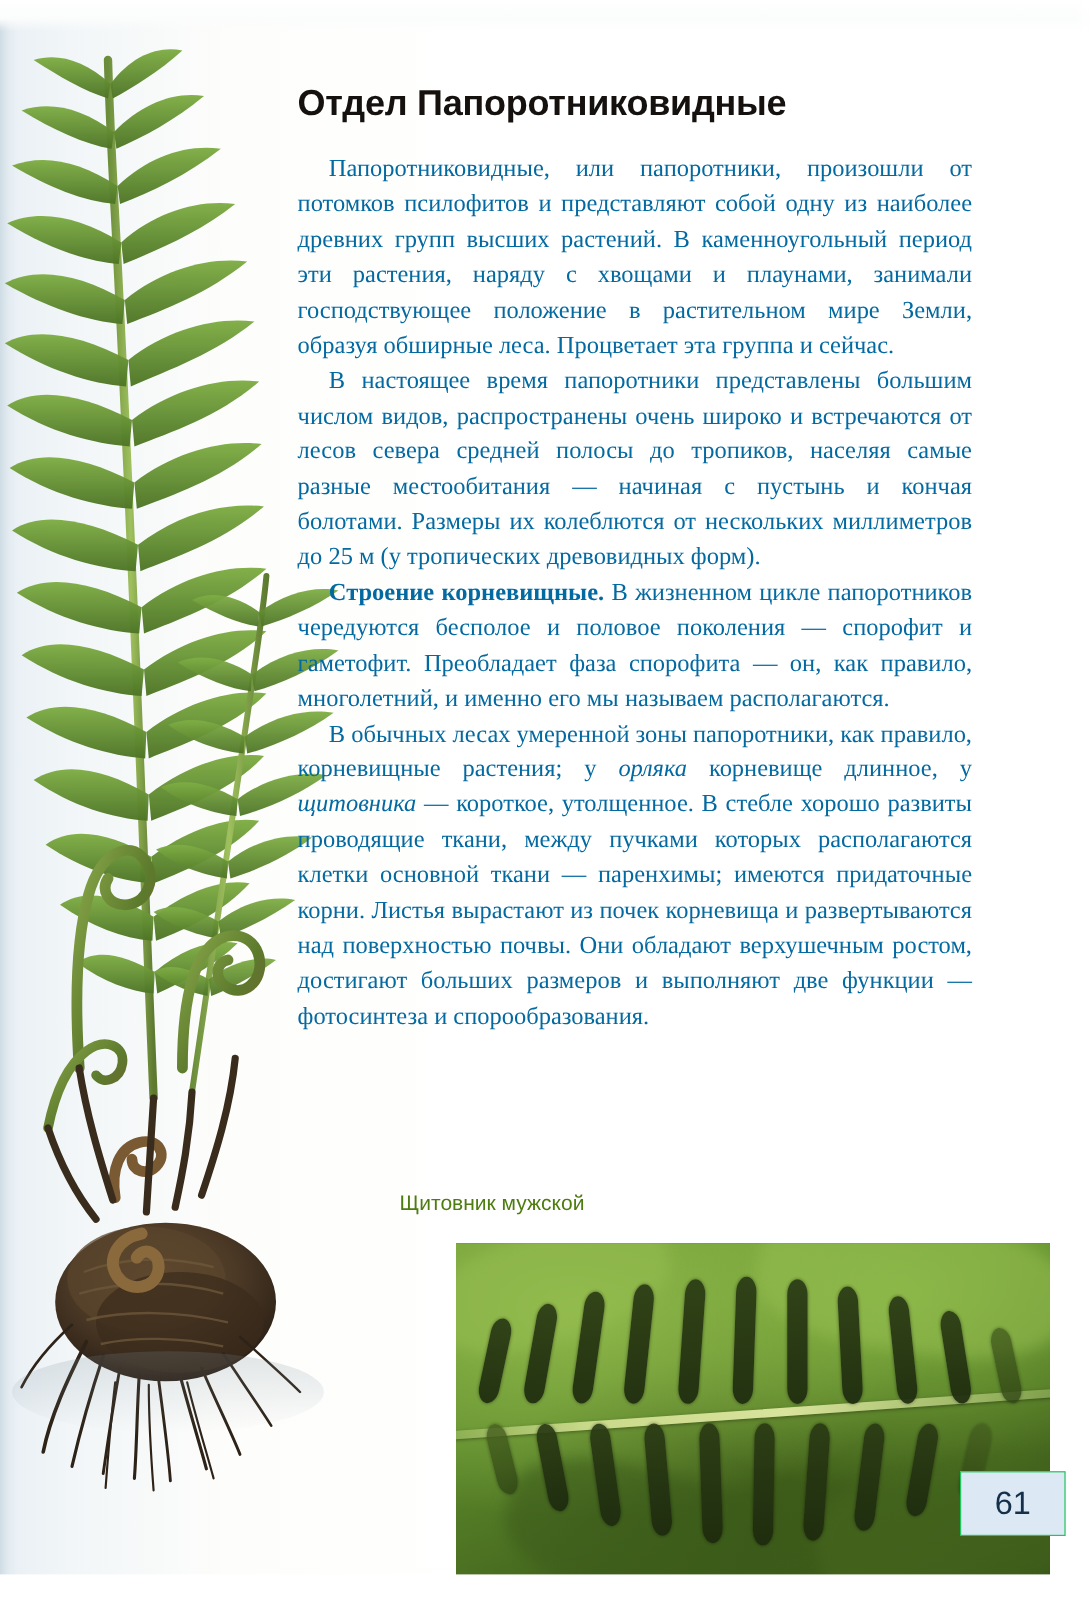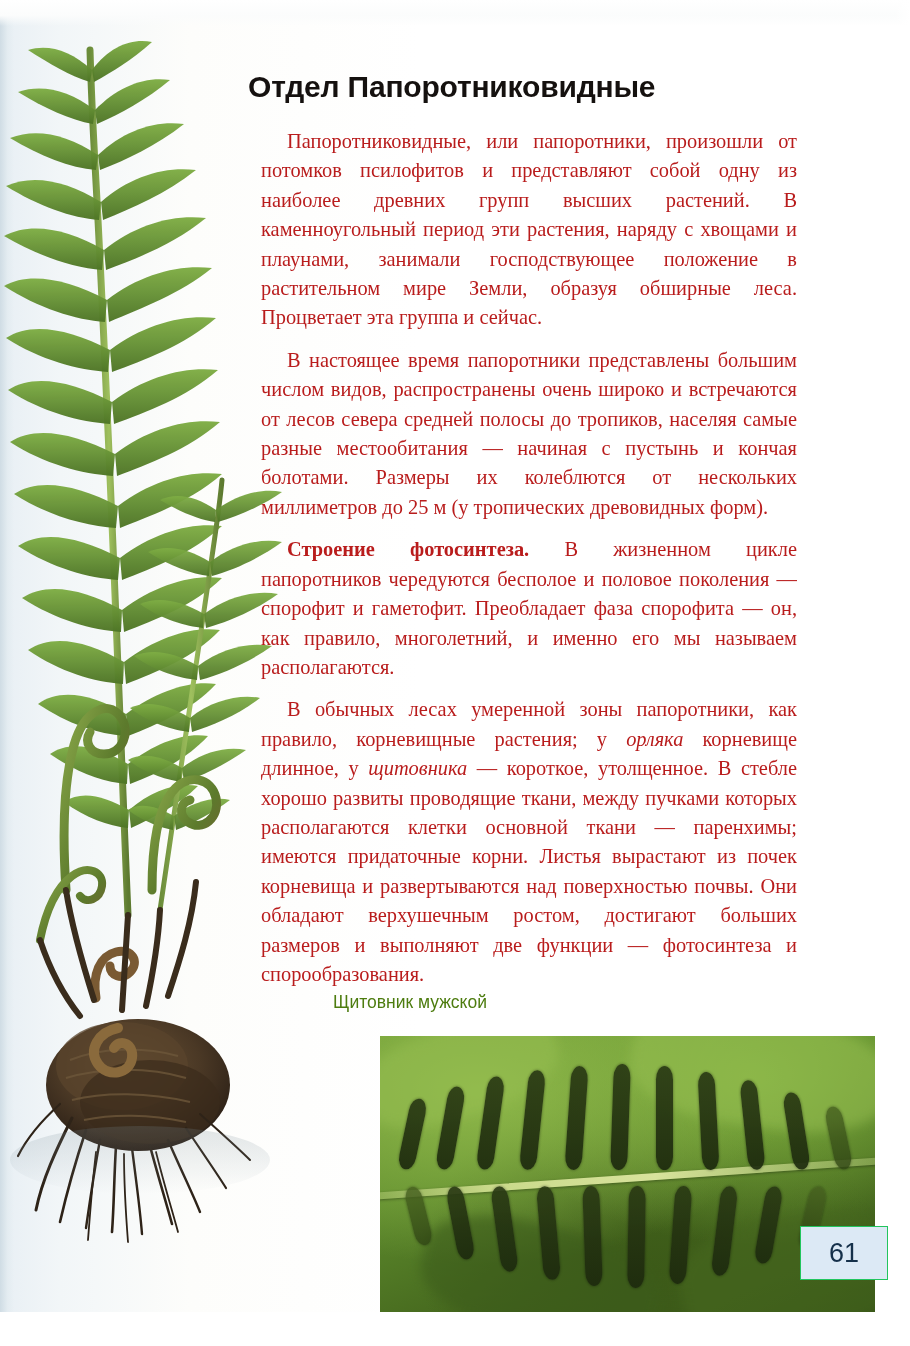--- a/index.html
+++ b/index.html
@@ -62,22 +62,22 @@
     font-size: 30px;
     letter-spacing: -0.2px;
     color: #15110f;
     margin: 0 0 24px 0;
     line-height: 1.1;
   }
   .body-p {
     font-family: "Liberation Serif", serif;
     font-size: 20.4px;
     line-height: 29.4px;
-    color: #b91c1c;
-    margin: 13px;
+    color: #0369a1;
+    margin: 0;
     text-align: justify;
     text-indent: 26px;
     hyphens: manual;
   }
   .body-p + .body-p { margin-top: 0px; }
   .lead-bold { font-weight: bold; }
   .it { font-style: italic; }
 
   
   .caption {
@@ -356,21 +356,21 @@
     </svg>
   </div>
 
   <div class="text-col">
     <h1 class="chapter-title">Отдел Папоротниковидные</h1>
 
     <p class="body-p">Папоротниковидные, или папоротники, произошли от потомков псилофитов и представляют собой одну из наиболее древних групп высших растений. В каменноугольный период эти растения, наряду с хвощами и плаунами, занимали господствующее положение в растительном мире Земли, образуя обширные леса. Процветает эта группа и сейчас.</p>
     <p class="body-p">В настоящее время папоротники представлены большим числом видов, распространены очень широко и встречаются от лесов севера средней полосы до тропиков, населяя самые разные местообитания — начиная с пустынь и кончая болотами. Размеры их колеблются от нескольких миллиметров до 25 м (у тропических древовидных форм).</p>
 
     <p class="body-p">
-      <span class="lead-bold">Строение фотосинтеза.</span><span> В жизненном цикле папоротников чередуются бесполое и половое поколения — спорофит и гаметофит. Преобладает фаза спорофита — он, как правило, многолетний, и именно его мы называем располагаются.</span>
+      <span class="lead-bold">Строение корневищные.</span><span> В жизненном цикле папоротников чередуются бесполое и половое поколения — спорофит и гаметофит. Преобладает фаза спорофита — он, как правило, многолетний, и именно его мы называем располагаются.</span>
     </p>
 
     <p class="body-p">
       <span>В обычных лесах умеренной зоны папоротники, как правило, корневищные растения; у </span><span class="it">орляка</span><span> корневище длинное, у </span><span class="it">щитовника</span><span> — короткое, утолщенное. В стебле хорошо развиты проводящие ткани, между пучками которых располагаются клетки основной ткани — паренхимы; имеются придаточные корни. Листья вырастают из почек корневища и развертываются над поверхностью почвы. Они обладают верхушечным ростом, достигают больших размеров и выполняют две функции — фотосинтеза и спорообразования.</span>
     </p>
   </div>
 
   <div class="caption">Щитовник мужской</div>
 
   <div class="photo">

